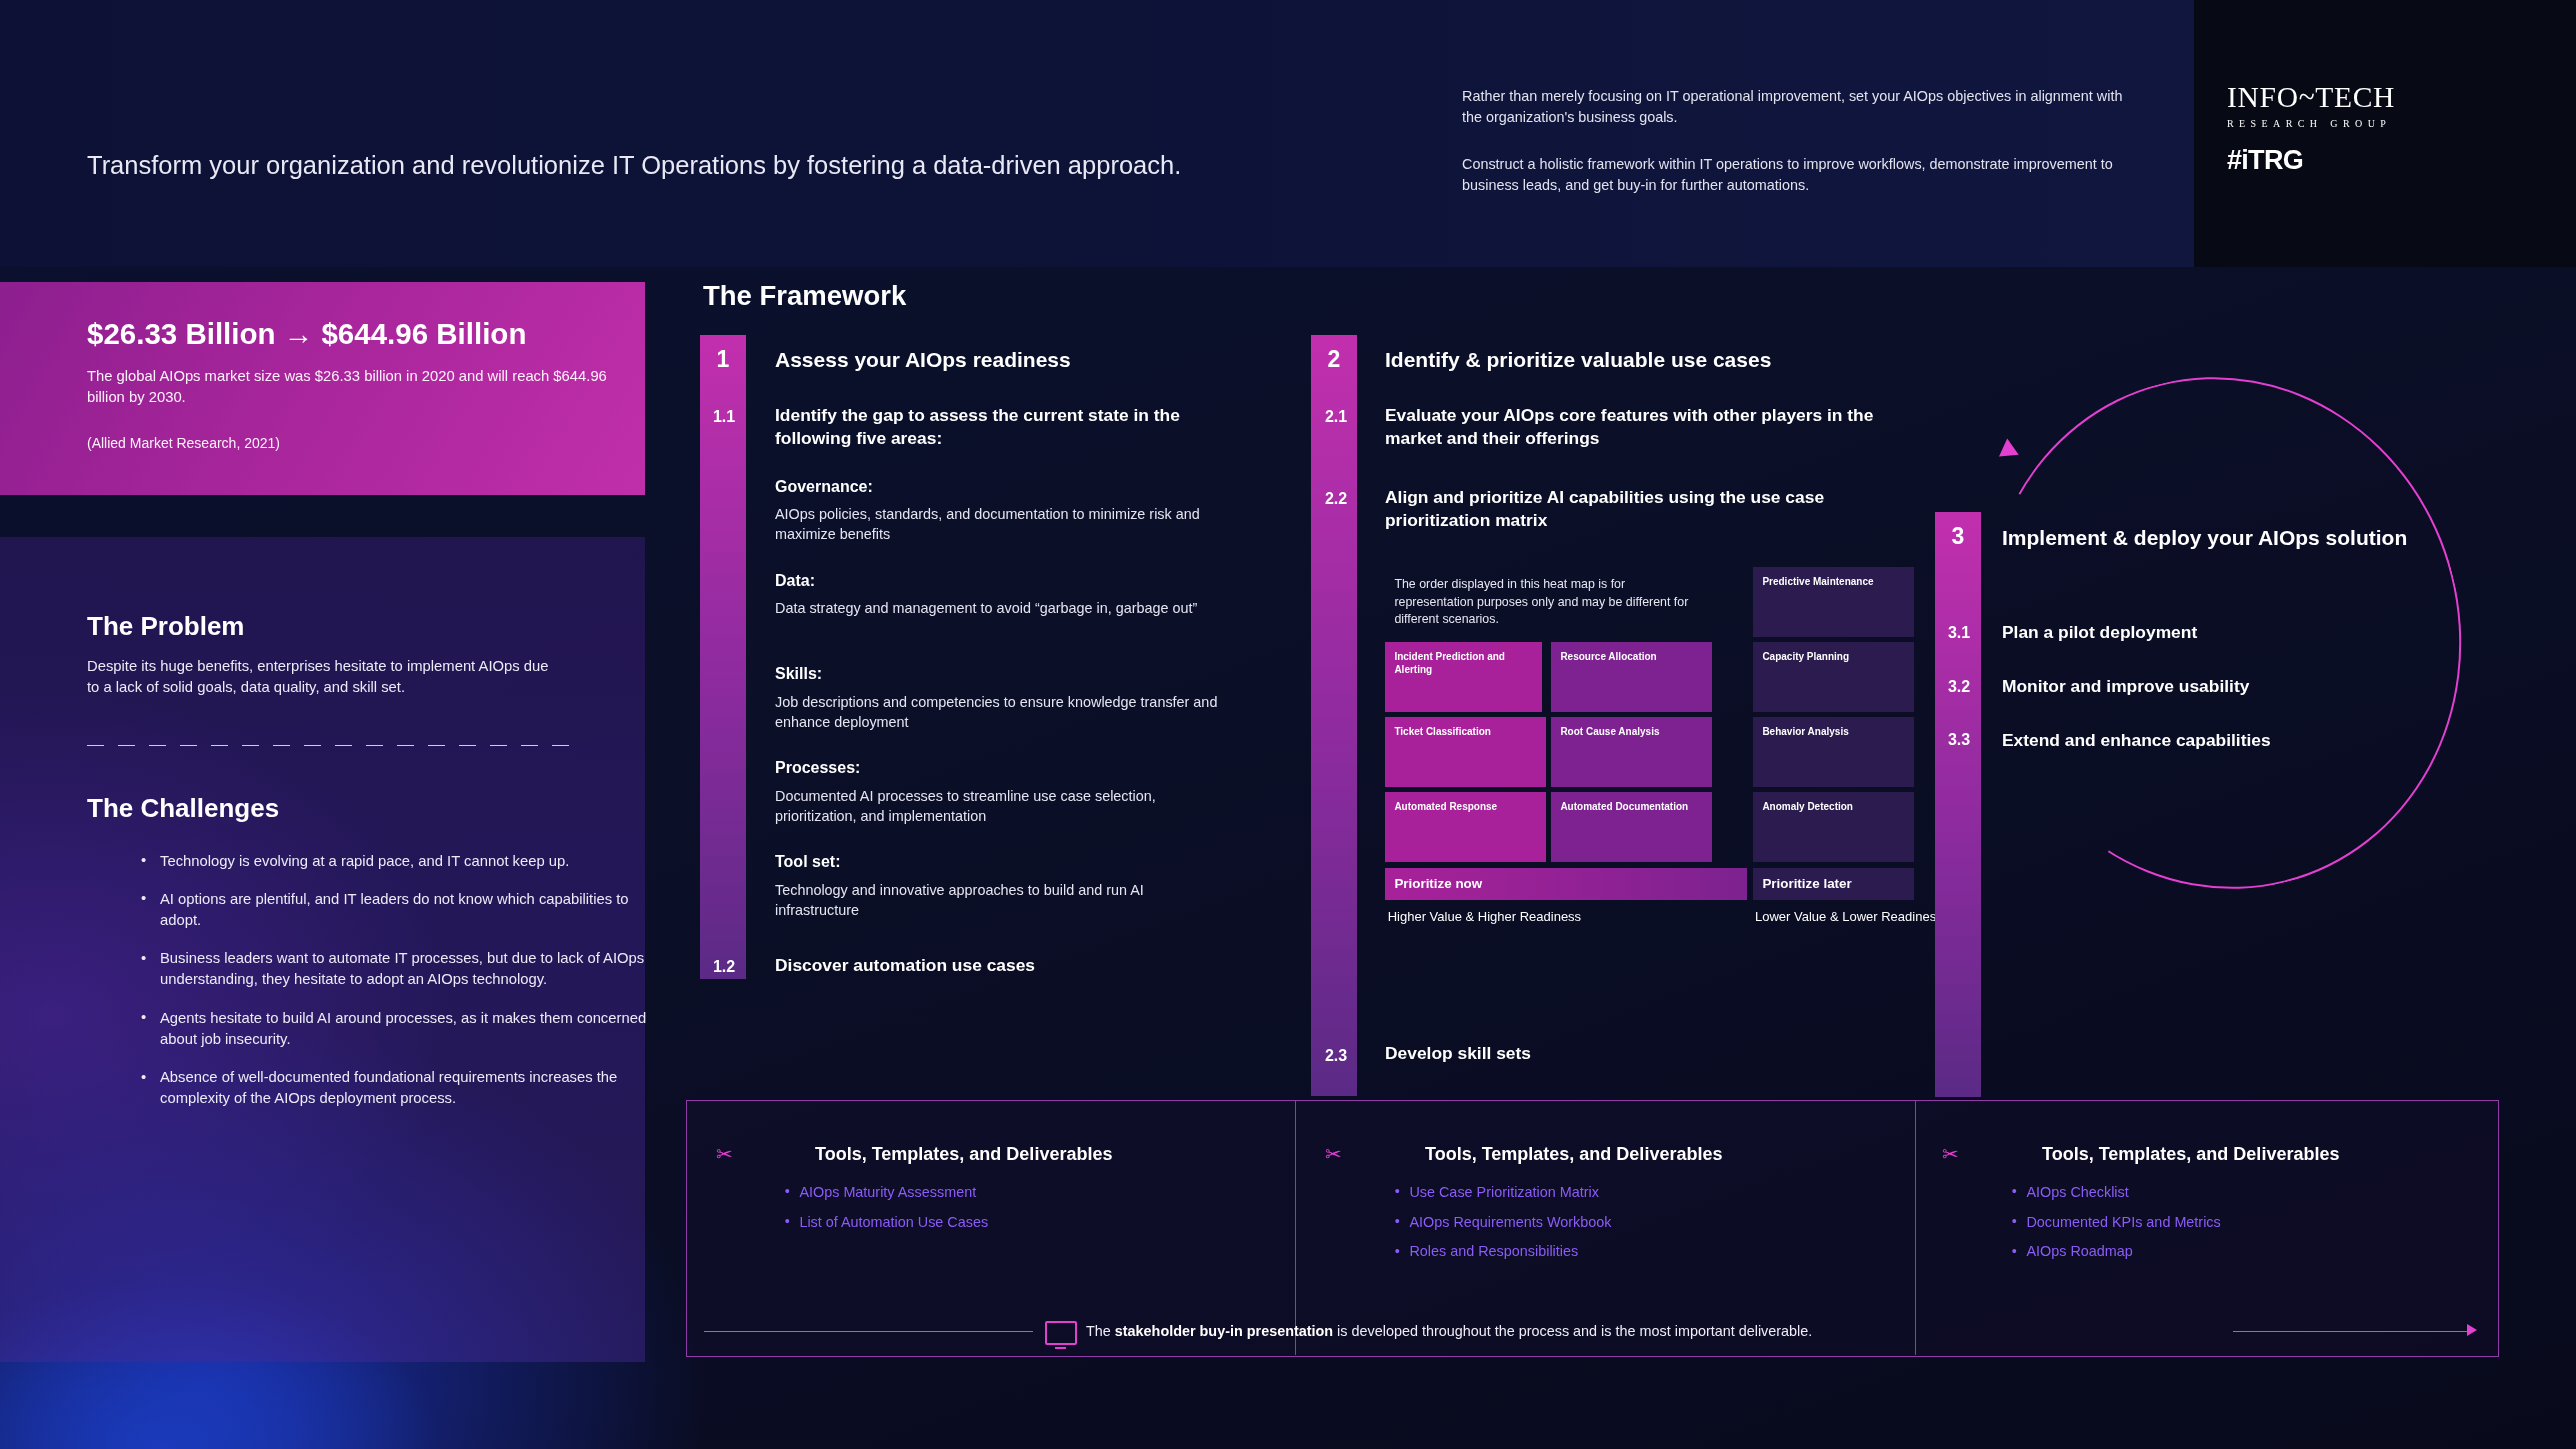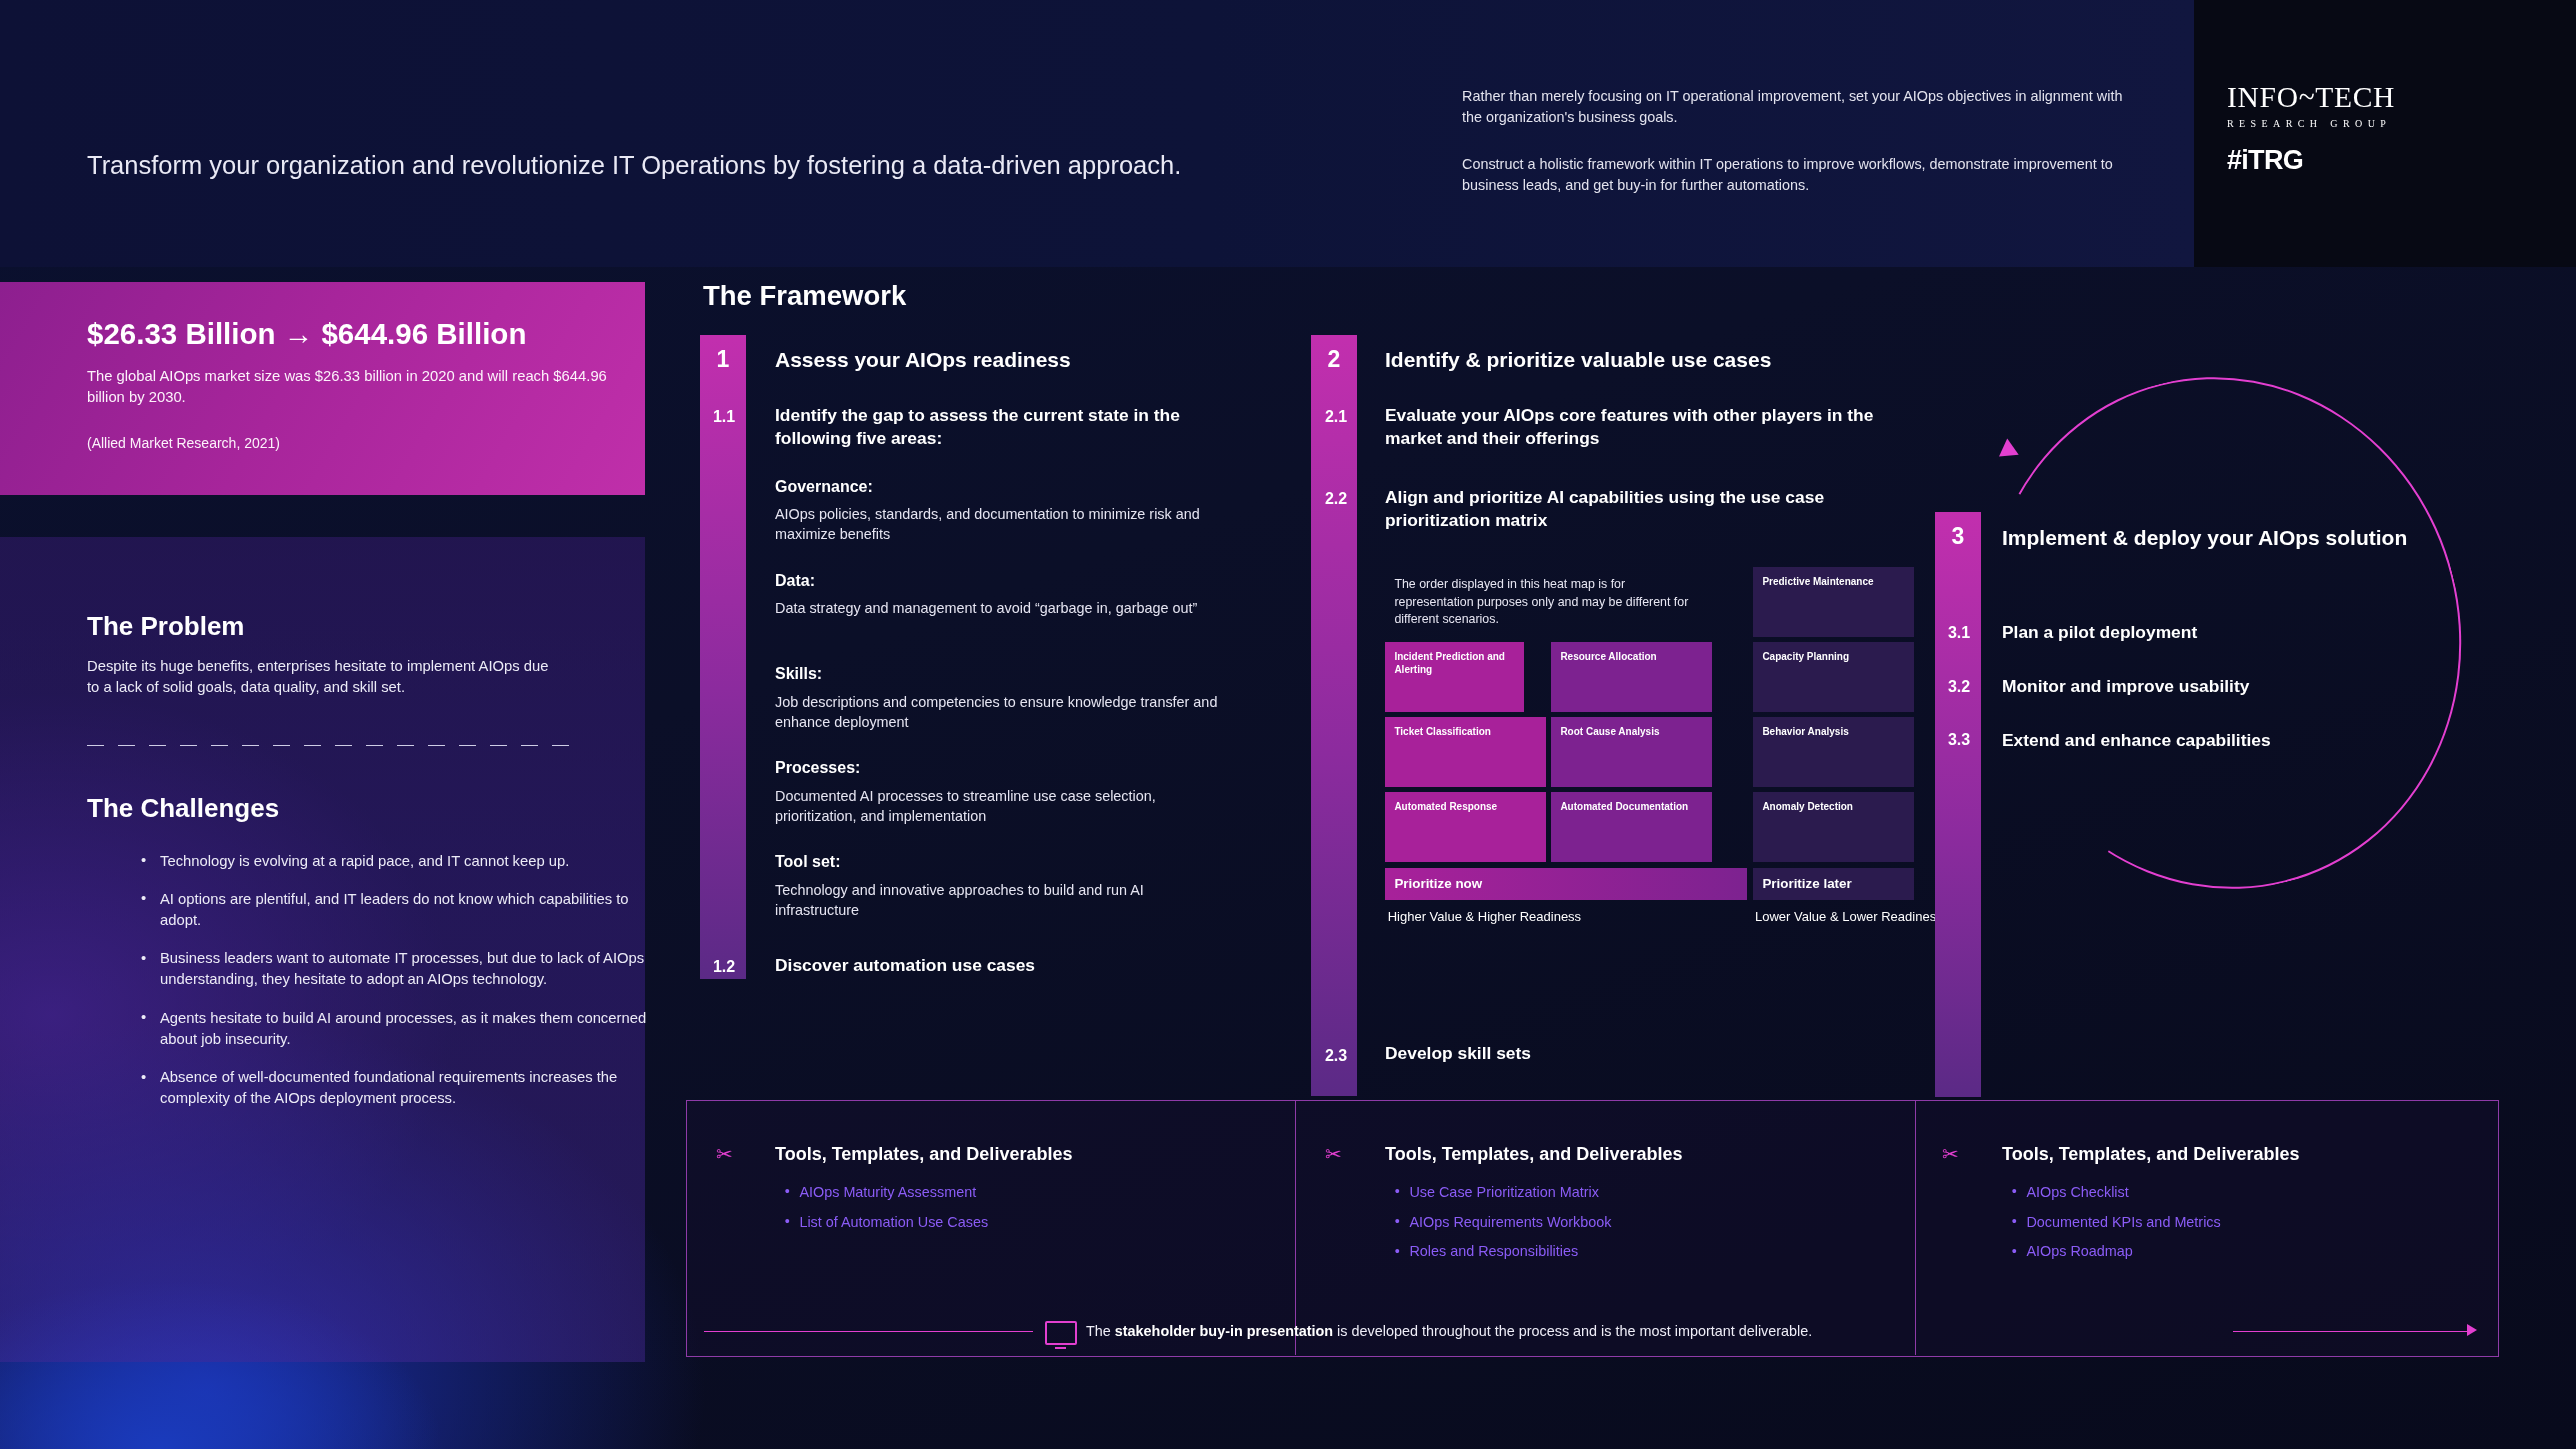--- a/index.html
+++ b/index.html
@@ -76,21 +76,21 @@
     border:2.7px solid #e33fd0;border-radius:50%;border-left-color:transparent;
     transform:rotate(-14deg);}
   .arrowhead{position:absolute;left:1996px;top:443px;width:0;height:0;
     border-left:10.7px solid transparent;border-right:10.7px solid transparent;border-bottom:17.4px solid #e33fd0;
     transform:rotate(-125deg);}
 
   
   .toolsband{position:absolute;left:686px;top:1100px;width:1811px;height:255px;
     border:1.3px solid #8f3ba8;background:rgba(22,15,48,0.35);}
   .tb-sep{position:absolute;top:1100px;width:1.3px;height:255px;background:#8f3ba8;}
-  .tools-h{position:absolute;font-size:18px;font-weight:bold;color:#ffffff;}
+  .tools-h{position:absolute;font-size:18px;font-weight:bold;color:#ffffff;margin-left:40px;}
   .tools-ul li{font-size:14.4px;line-height:1.5;color:#8b5cf6;list-style:none;position:relative;padding-left:17.4px;margin-bottom:8px;}
   .tools-ul li:before{content:"•";position:absolute;left:2.7px;top:-0.7px;}
   .wrench{position:absolute;font-size:20px;color:#e33fd0;}
 
   .bottombar{position:absolute;left:704px;top:1318px;width:1778px;height:27px;}
   .bb-line{position:absolute;top:12.7px;height:1.3px;background:#e33fd0;}
   .bb-text{position:absolute;top:0;font-size:14.4px;color:#efeef8;line-height:27px;}
   .bb-text b{color:#ffffff;}
   .bb-arrow{position:absolute;top:6px;width:0;height:0;border-top:6.7px solid transparent;border-bottom:6.7px solid transparent;border-left:10.7px solid #e33fd0;}
   .monitor{position:absolute;top:2.7px;width:28px;height:20px;border:2px solid #e33fd0;border-radius:2px;}
@@ -174,21 +174,21 @@
 <div class="subtext" style="left:1385px;top:404px;width:523px;">Evaluate your AIOps core features with other players in the market and their offerings</div>
 
 <div class="substep" style="left:1316px;top:490px;width:40px;text-align:center;">2.2</div>
 <div class="subtext" style="left:1385px;top:486px;width:523px;">Align and prioritize AI capabilities using the use case prioritization matrix</div>
 
 <div class="heat">
   <div class="hm-note">The order displayed in this heat map is for representation purposes only and may be different for different scenarios.</div>
 
   <div class="cell" style="left:368px;top:0px;width:161px;height:70px;background:#2b1b4e;">Predictive Maintenance</div>
 
-  <div class="cell" style="left:0px;top:75px;width:139px;height:70px;background:#a8219a;">Incident Prediction and Alerting</div>
+  <div class="cell" style="left:0px;top:75px;width:157px;height:70px;background:#a8219a;">Incident Prediction and Alerting</div>
   <div class="cell" style="left:166px;top:75px;width:161px;height:70px;background:#7d2290;">Resource Allocation</div>
   <div class="cell" style="left:368px;top:75px;width:161px;height:70px;background:#2b1b4e;">Capacity Planning</div>
 
   <div class="cell" style="left:0px;top:150px;width:161px;height:70px;background:#a8219a;">Ticket Classification</div>
   <div class="cell" style="left:166px;top:150px;width:161px;height:70px;background:#7d2290;">Root Cause Analysis</div>
   <div class="cell" style="left:368px;top:150px;width:161px;height:70px;background:#2b1b4e;">Behavior Analysis</div>
 
   <div class="cell" style="left:0px;top:225px;width:161px;height:70px;background:#a8219a;">Automated Response</div>
   <div class="cell" style="left:166px;top:225px;width:161px;height:70px;background:#7d2290;">Automated Documentation</div>
   <div class="cell" style="left:368px;top:225px;width:161px;height:70px;background:#2b1b4e;">Anomaly Detection</div>

